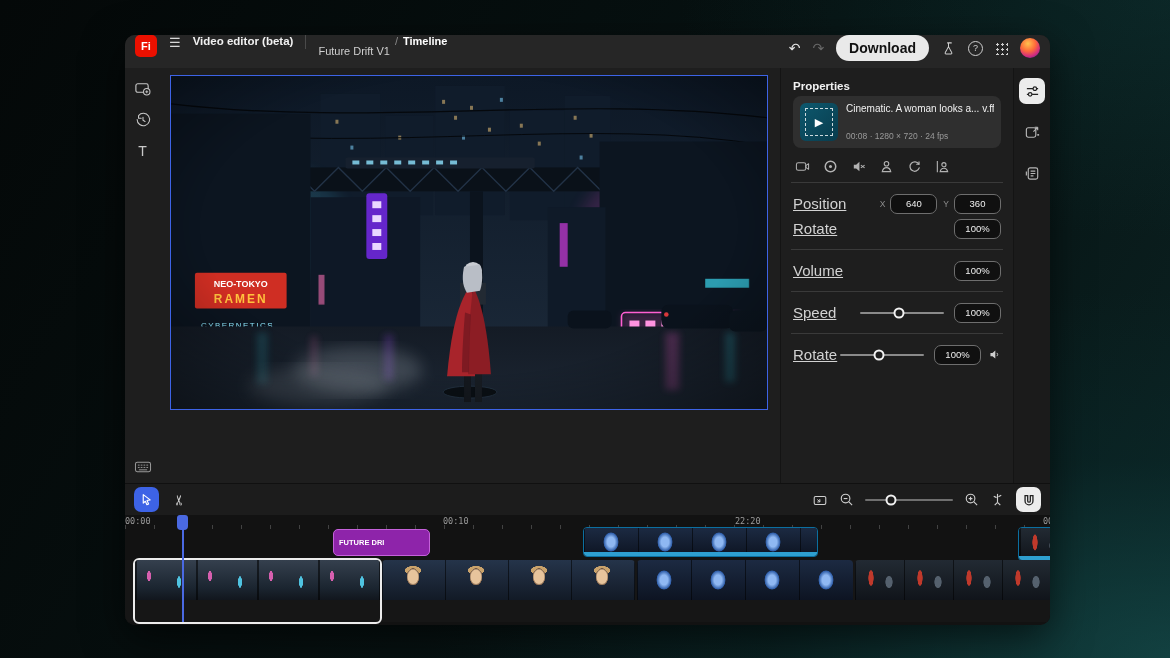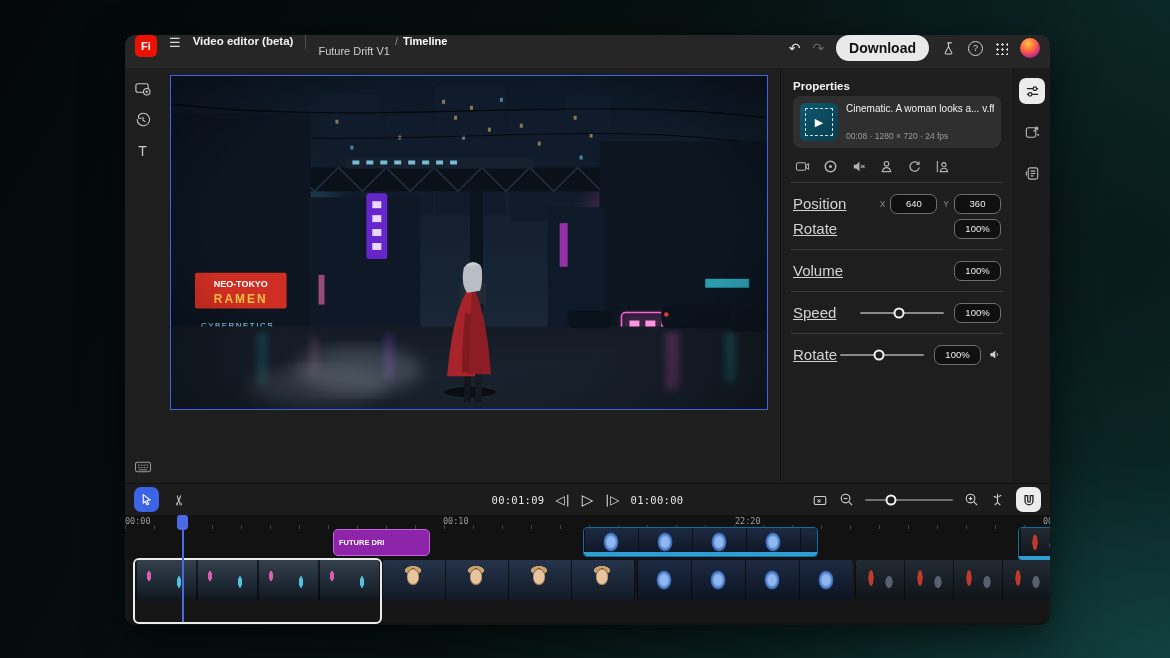--- a/index.html
+++ b/index.html
@@ -396,27 +396,20 @@
   </div>
 
   <div class="transport">
     <button class="tool-select">
       <svg class="icon-svg" width="13" height="13" viewBox="0 0 16 16">
           <path d="M4,2 L12.5,8.5 L8.6,9.3 L10.6,13.4 L8.5,14.4 L6.6,10.2 L4,12.4 Z" fill="none" stroke="#fff" stroke-width="1.4" stroke-linejoin="round"></path>
         </svg>
     </button>
     <span class="tool-cut">✂</span>
 
-    <div class="transport-center">
-      <span class="tc">00:01:09</span>
-      <button class="tbtn">◁∣</button>
-      <button class="tbtn" style="font-size:15px">▷</button>
-      <button class="tbtn">∣▷</button>
-      <span class="tc">01:00:00</span>
-    </div>
 
     <div class="transport-right">
       <svg class="icon-svg" width="16" height="16" viewBox="0 0 18 18">
           <rect x="2.5" y="5" width="13" height="9" rx="1.5" fill="none" stroke="#cfcfcf" stroke-width="1.2"></rect>
           <path d="M6 8.5l3 2.5M9 11l-3 .3M9 11l-.3-3" stroke="#cfcfcf" stroke-width="1.1" fill="none"></path>
         </svg>
       <svg class="icon-svg" width="15" height="15" viewBox="0 0 16 16">
           <circle cx="7" cy="7" r="4.6" fill="none" stroke="#cfcfcf" stroke-width="1.2"></circle>
           <path d="M10.6 10.6L14 14" stroke="#cfcfcf" stroke-width="1.2"></path>
           <path d="M5 7h4" stroke="#cfcfcf" stroke-width="1.2"></path>

